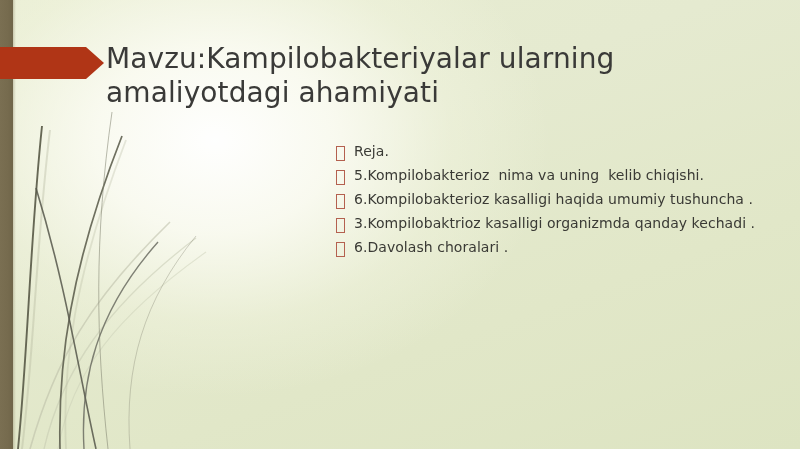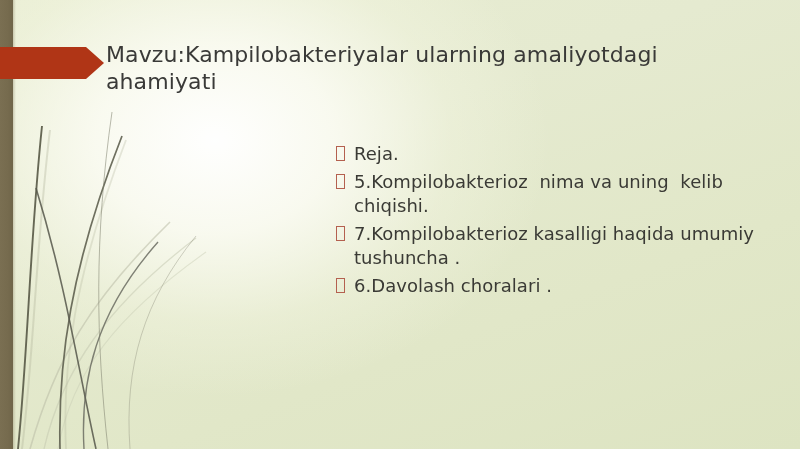--- a/index.html
+++ b/index.html
@@ -60,21 +60,21 @@
     height: 32px;
   }
 
   
   .title {
     position: absolute;
     left: 106px;
     top: 42px;
     width: 620px;
     color: #3a3a38;
-    font-size: 22px;
+    font-size: 28px;
     line-height: 1.22;
     letter-spacing: 0.1px;
     font-weight: 400;
     white-space: pre-wrap;
   }
 
   
   .body-list {
     position: absolute;
     left: 336px;
@@ -92,21 +92,21 @@
     height: 15px;
     margin-top: 4px;
     margin-right: 9px;
     border: 1.6px solid #b4604f;
     box-sizing: border-box;
     background: transparent;
   }
   .bullet-text {
     flex: 1 1 auto;
     color: #3a3a35;
-    font-size: 18px;
+    font-size: 14px;
     line-height: 1.30;
     white-space: pre-wrap;
     letter-spacing: 0.05px;
   }
 </style>
 </head>
 <body>
 
 <div id="slide">
 
@@ -144,23 +144,27 @@
       <span class="bullet-text">Reja.</span>
     </div>
 
     <div class="bullet-row">
       <span class="bullet-glyph"></span>
       <span class="bullet-text">5.Kompilobakterioz  nima va uning  kelib chiqishi.</span>
     </div>
 
     <div class="bullet-row">
       <span class="bullet-glyph"></span>
-      <span class="bullet-text">7.Kompilobakterioz kasalligi haqida umumiy tushuncha .</span>
+      <span class="bullet-text">6.Kompilobakterioz kasalligi haqida umumiy tushuncha .</span>
     </div>
 
+    <div class="bullet-row">
+      <span class="bullet-glyph"></span>
+      <span class="bullet-text">3.Kompilobaktrioz kasalligi organizmda qanday kechadi .</span>
+    </div>
 
     <div class="bullet-row">
       <span class="bullet-glyph"></span>
       <span class="bullet-text">6.Davolash choralari .</span>
     </div>
 
   </div>
 
 </div>
 

